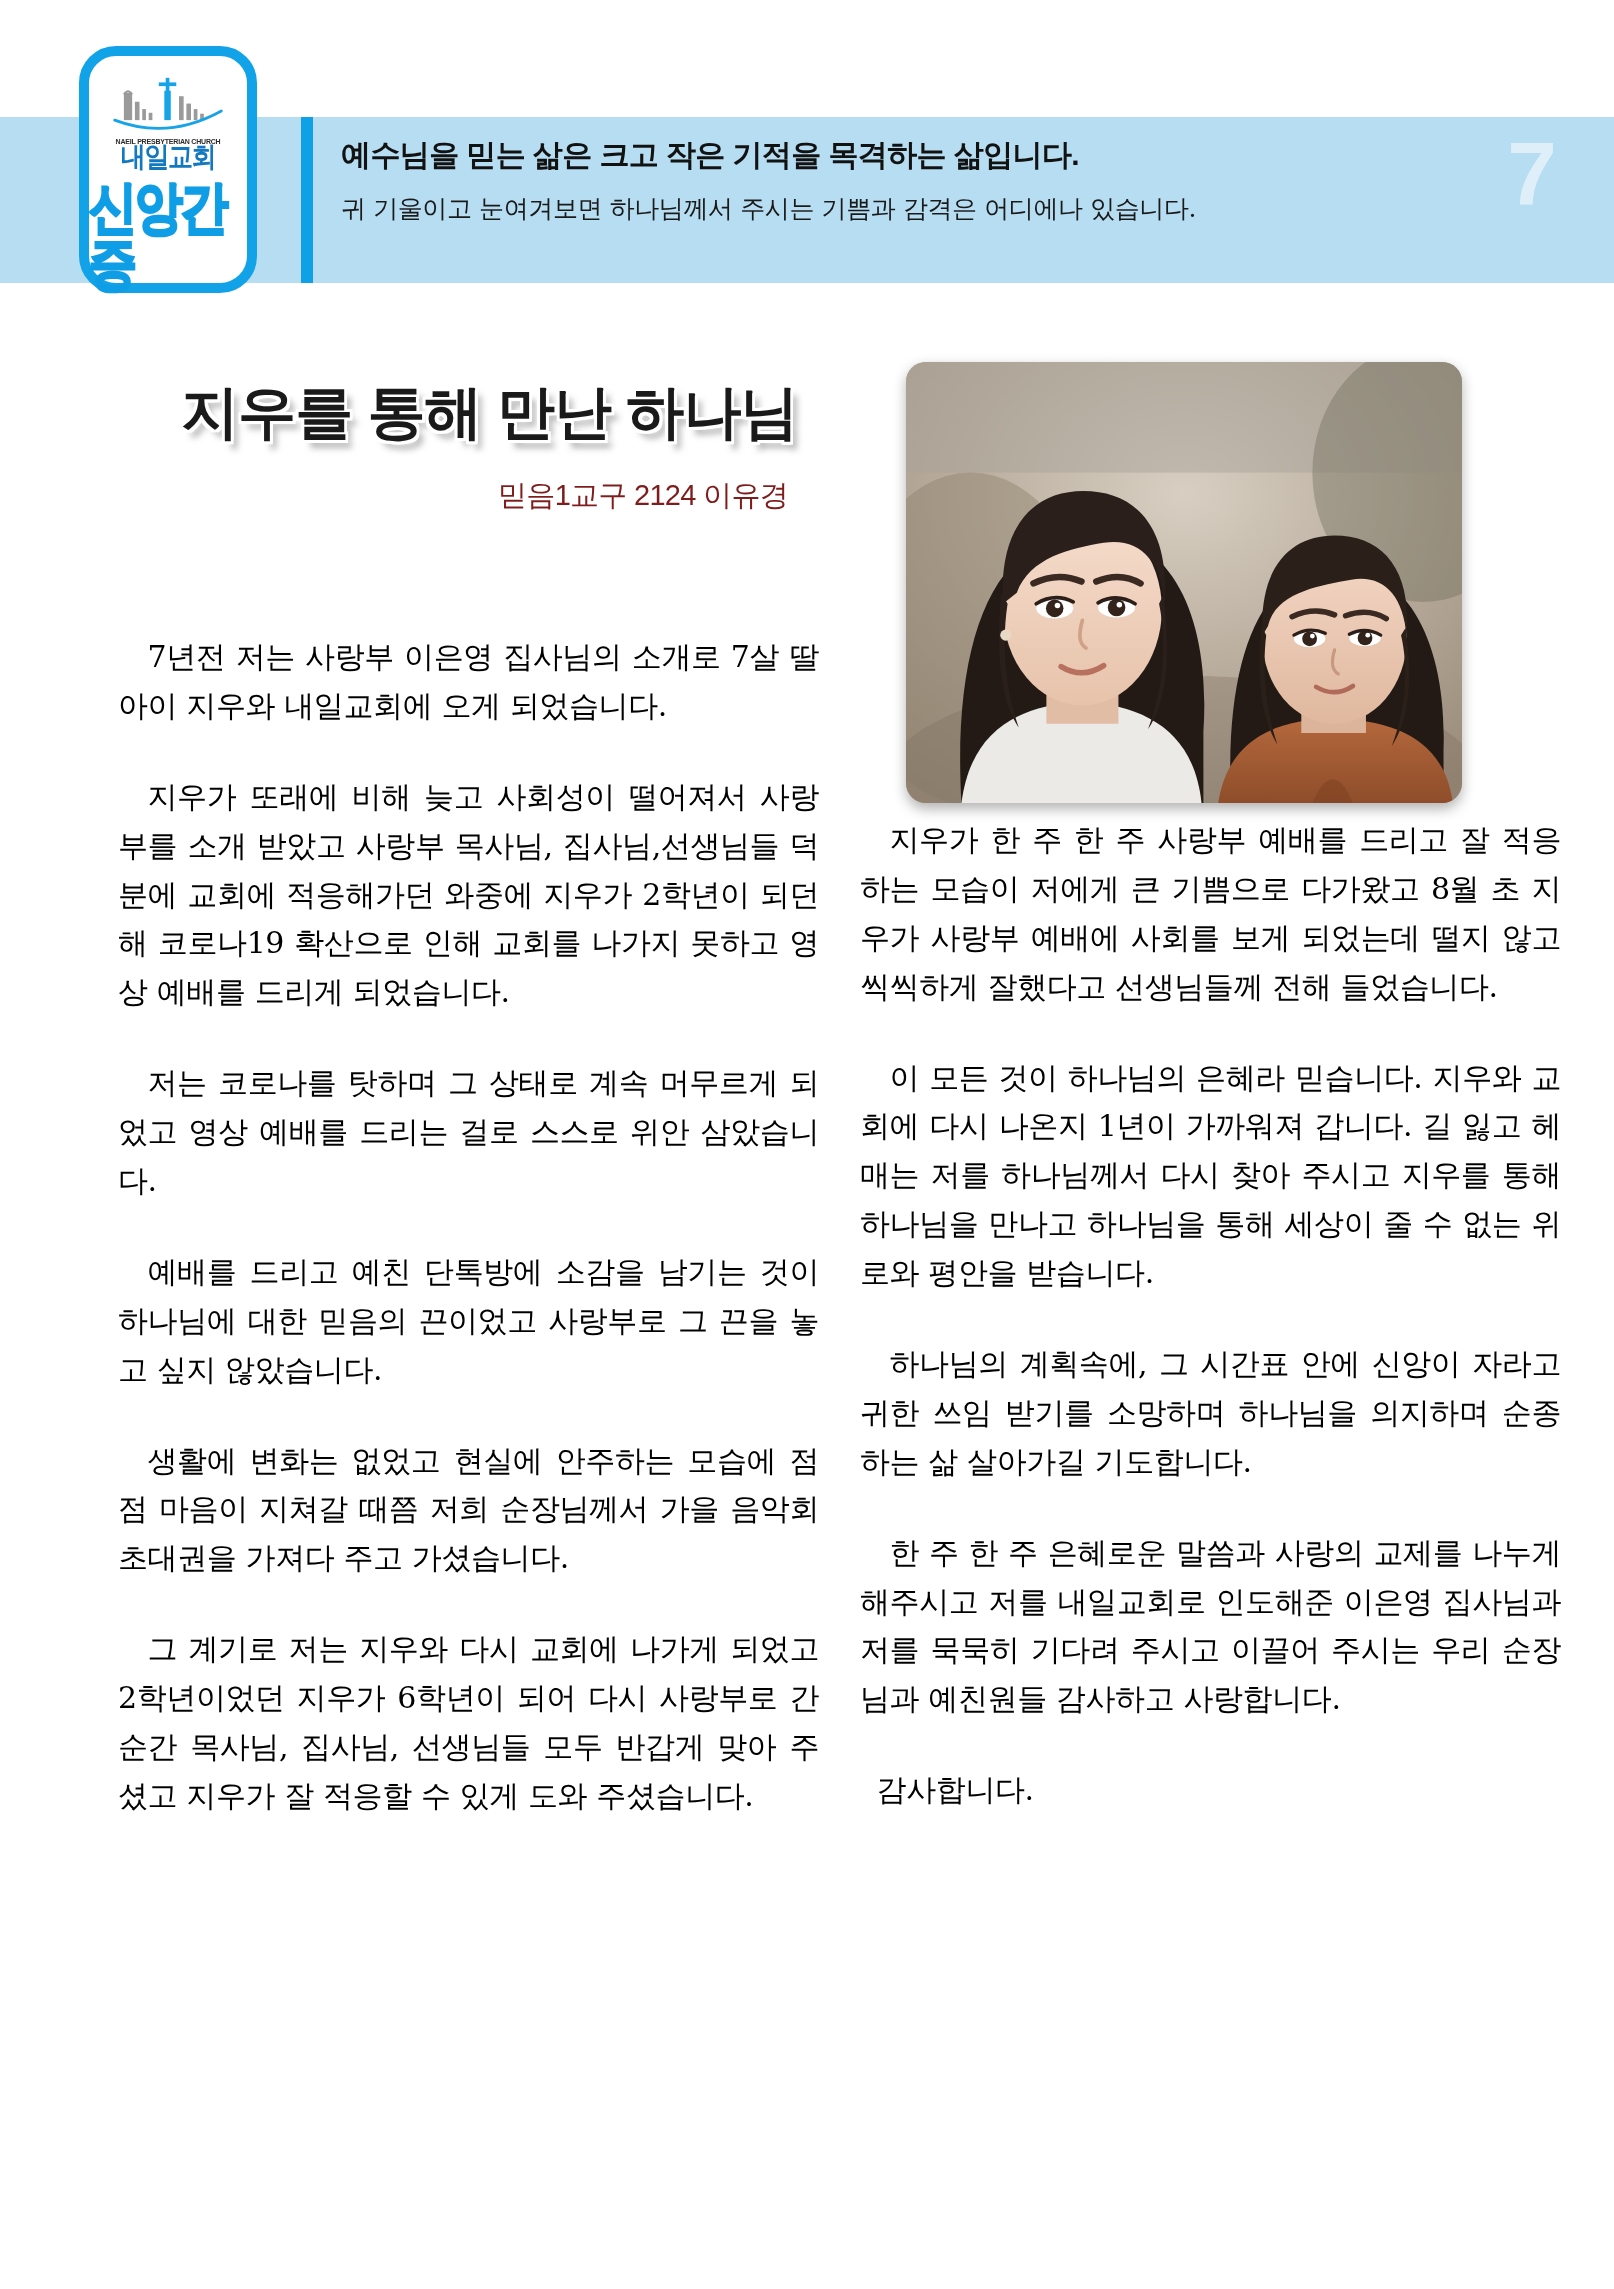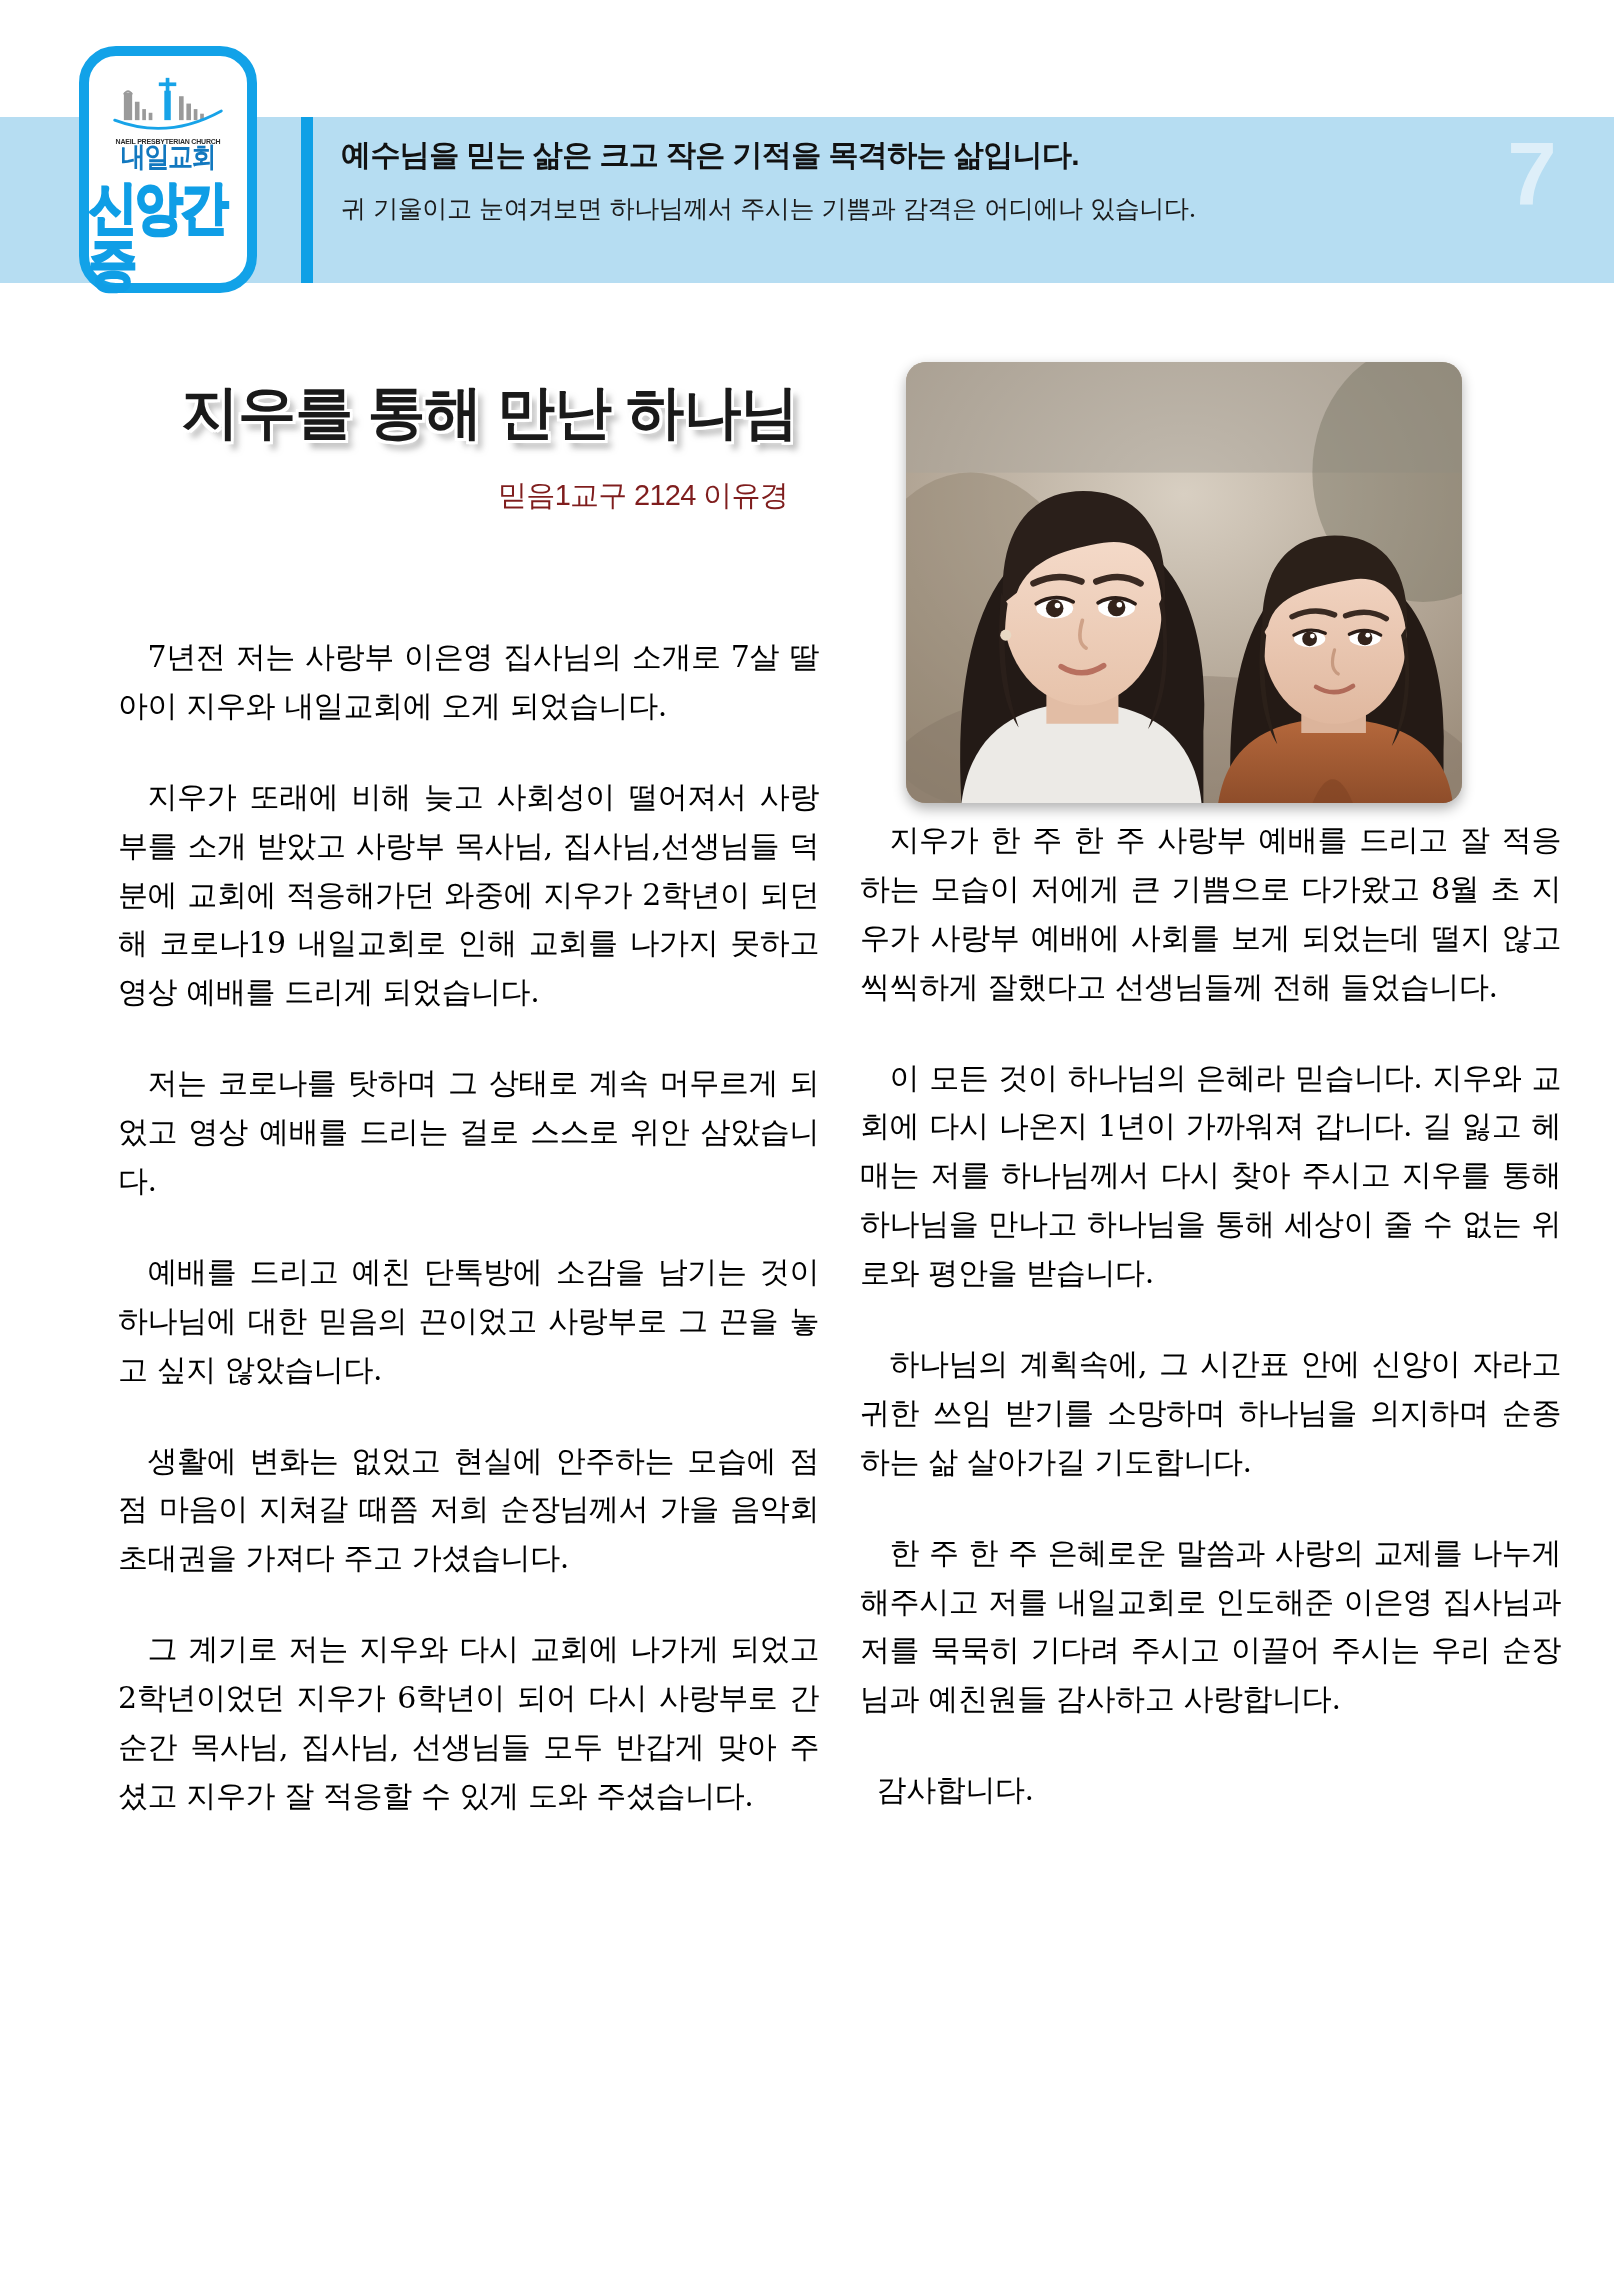--- a/index.html
+++ b/index.html
@@ -318,21 +318,21 @@
     <path d="M420 296 q17 -10 34 -2" stroke="#2c1e18" stroke-width="3.5" fill="none" stroke-linecap="round"></path>
     <path d="M480 295 q17 -9 34 1" stroke="#2c1e18" stroke-width="3.5" fill="none" stroke-linecap="round"></path>
 
     <path d="M464 312 q-6 20 4 26" stroke="#c79a80" stroke-width="3.5" fill="none" stroke-linecap="round"></path>
     <path d="M444 352 q20 12 40 -1" stroke="#b06a59" stroke-width="5" fill="none" stroke-linecap="round"></path>
   </svg>
 </div>
 
 <div class="col col-left">
   <p>7년전 저는 사랑부 이은영 집사님의 소개로 7살 딸아이 지우와 내일교회에 오게 되었습니다.</p>
-  <p>지우가 또래에 비해 늦고 사회성이 떨어져서 사랑부를 소개 받았고 사랑부 목사님, 집사님,선생님들 덕분에 교회에 적응해가던 와중에 지우가 2학년이 되던 해 코로나19 내일교회로 인해 교회를 나가지 못하고 영상 예배를 드리게 되었습니다.</p>
+  <p>지우가 또래에 비해 늦고 사회성이 떨어져서 사랑부를 소개 받았고 사랑부 목사님, 집사님,선생님들 덕분에 교회에 적응해가던 와중에 지우가 2학년이 되던 해 코로나19 확산으로 인해 교회를 나가지 못하고 영상 예배를 드리게 되었습니다.</p>
   <p>저는 코로나를 탓하며 그 상태로 계속 머무르게 되었고 영상 예배를 드리는 걸로 스스로 위안 삼았습니다.</p>
   <p>예배를 드리고 예친 단톡방에 소감을 남기는 것이 하나님에 대한 믿음의 끈이었고 사랑부로 그 끈을 놓고 싶지 않았습니다.</p>
   <p>생활에 변화는 없었고 현실에 안주하는 모습에 점점 마음이 지쳐갈 때쯤 저희 순장님께서 가을 음악회 초대권을 가져다 주고 가셨습니다.</p>
   <p>그 계기로 저는 지우와 다시 교회에 나가게 되었고 2학년이었던 지우가 6학년이 되어 다시 사랑부로 간 순간 목사님, 집사님, 선생님들 모두 반갑게 맞아 주셨고 지우가 잘 적응할 수 있게 도와 주셨습니다.</p>
 </div>
 
 <div class="col col-right">
   <p>지우가 한 주 한 주 사랑부 예배를 드리고 잘 적응하는 모습이 저에게 큰 기쁨으로 다가왔고 8월 초 지우가 사랑부 예배에 사회를 보게 되었는데 떨지 않고 씩씩하게 잘했다고 선생님들께 전해 들었습니다.</p>
   <p>이 모든 것이 하나님의 은혜라 믿습니다. 지우와 교회에 다시 나온지 1년이 가까워져 갑니다. 길 잃고 헤매는 저를 하나님께서 다시 찾아 주시고 지우를 통해 하나님을 만나고 하나님을 통해 세상이 줄 수 없는 위로와 평안을 받습니다.</p>
   <p>하나님의 계획속에, 그 시간표 안에 신앙이 자라고 귀한 쓰임 받기를 소망하며 하나님을 의지하며 순종하는 삶 살아가길 기도합니다.</p>

